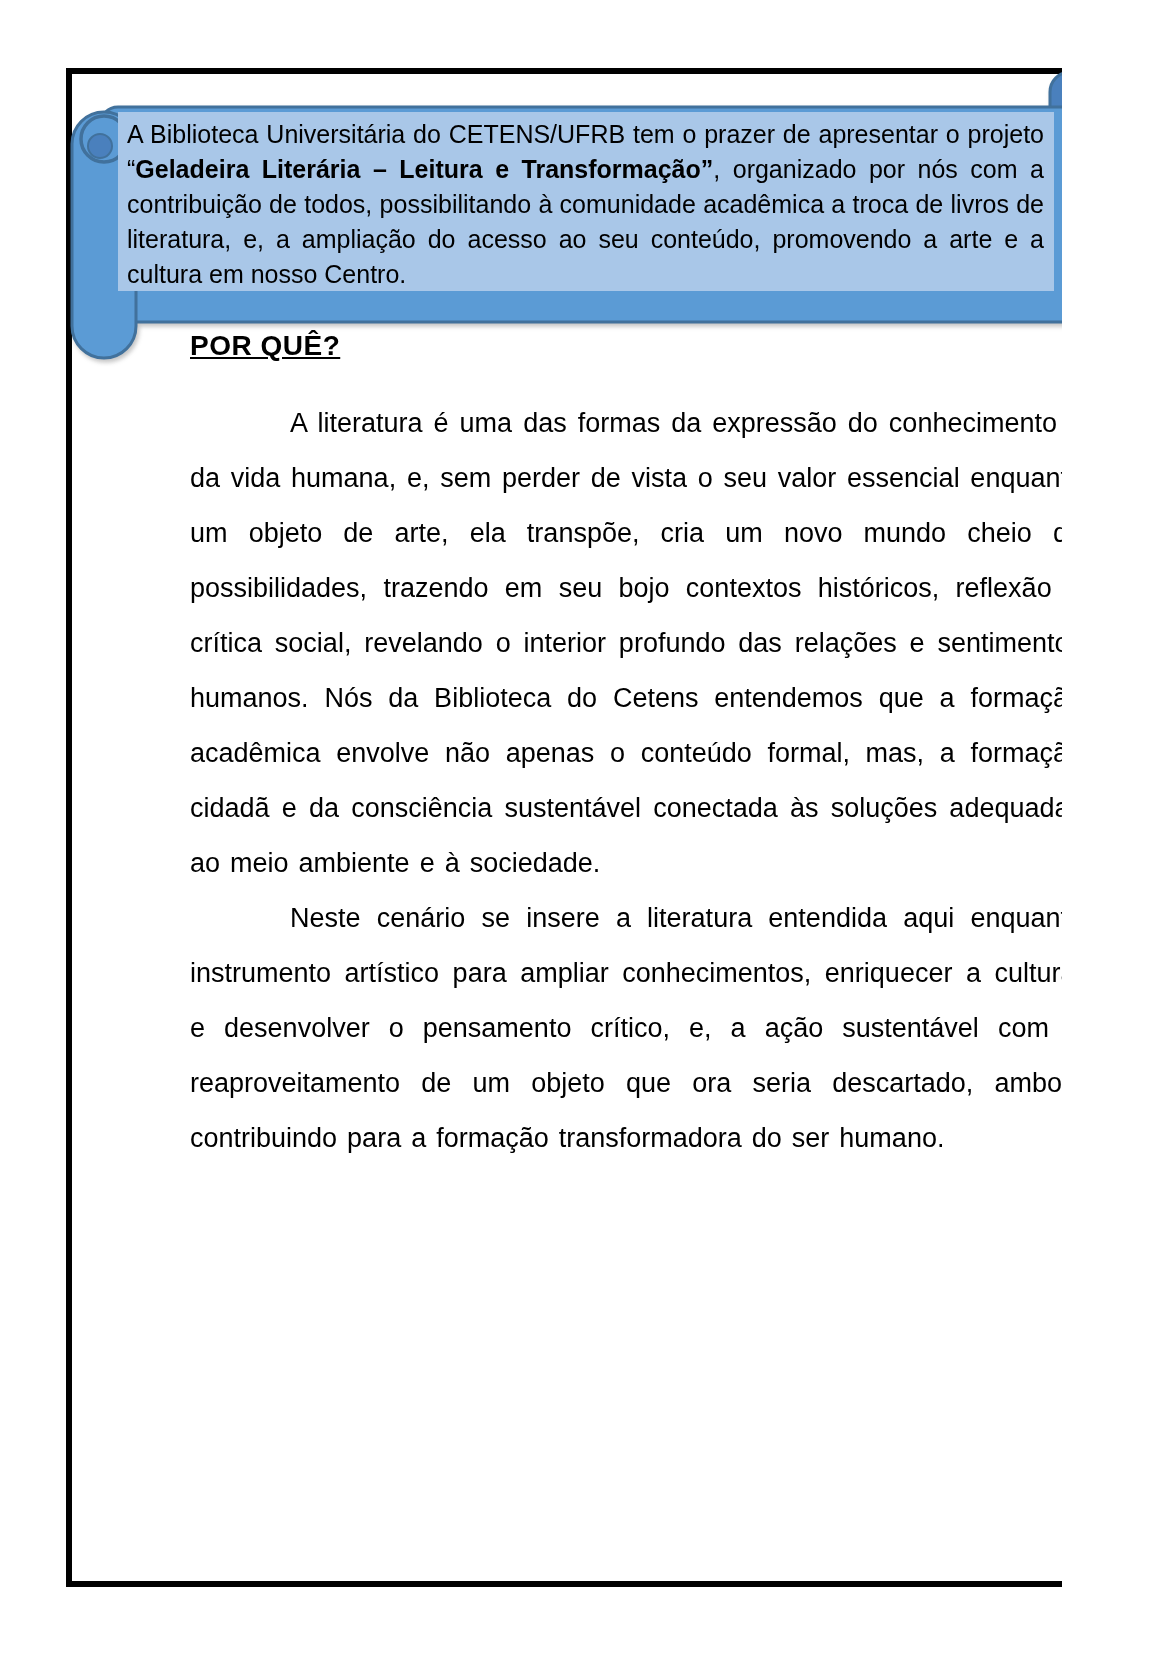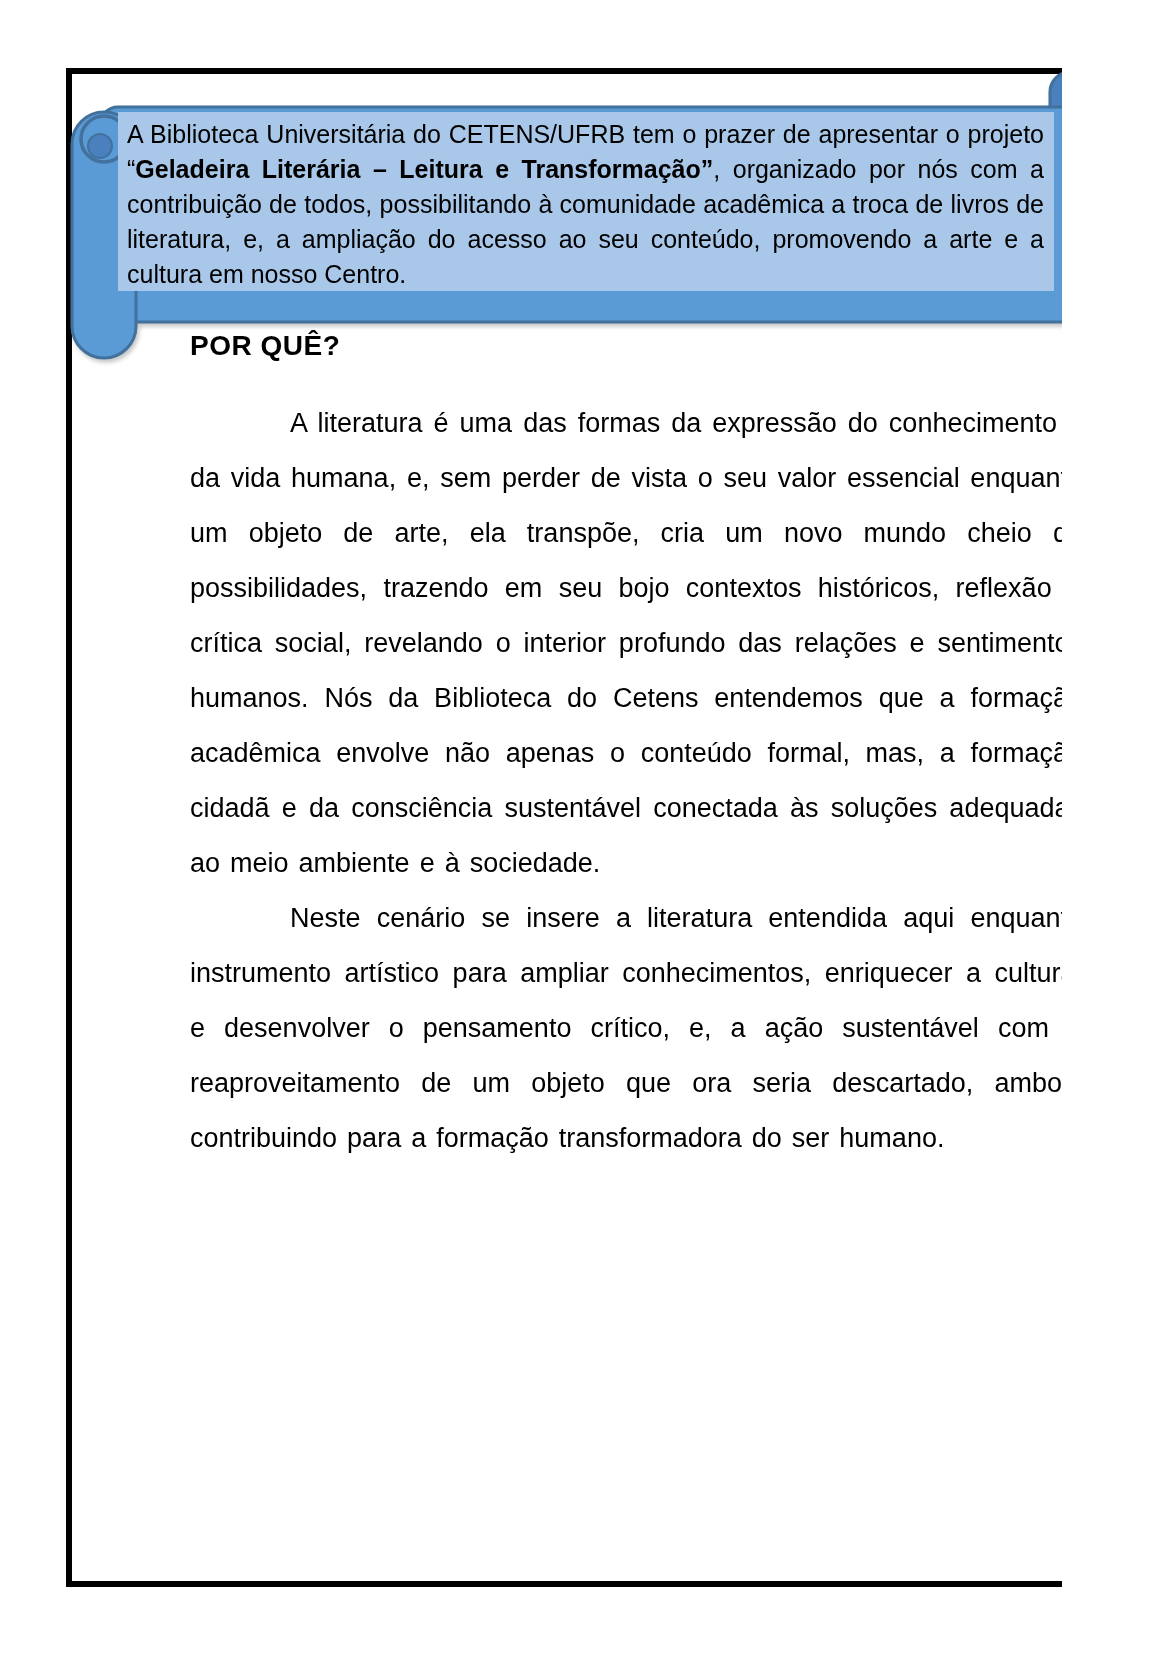--- a/index.html
+++ b/index.html
@@ -58,20 +58,21 @@
     color: var(--text-color);
   }
   .banner-textbox b { font-weight: bold; }
   .heading {
     position: absolute;
     left: 190px;
     top: 330px;
     font-size: 28px;
     font-weight: bold;
     letter-spacing: 0.5px;
+    text-decoration: underline;
   }
   .body-text {
     position: absolute;
     left: 190px;
     top: 396px;
     width: 893px;
     font-size: 27px;
     line-height: 55px;
     text-align: justify;
     word-spacing: 2.5px;

